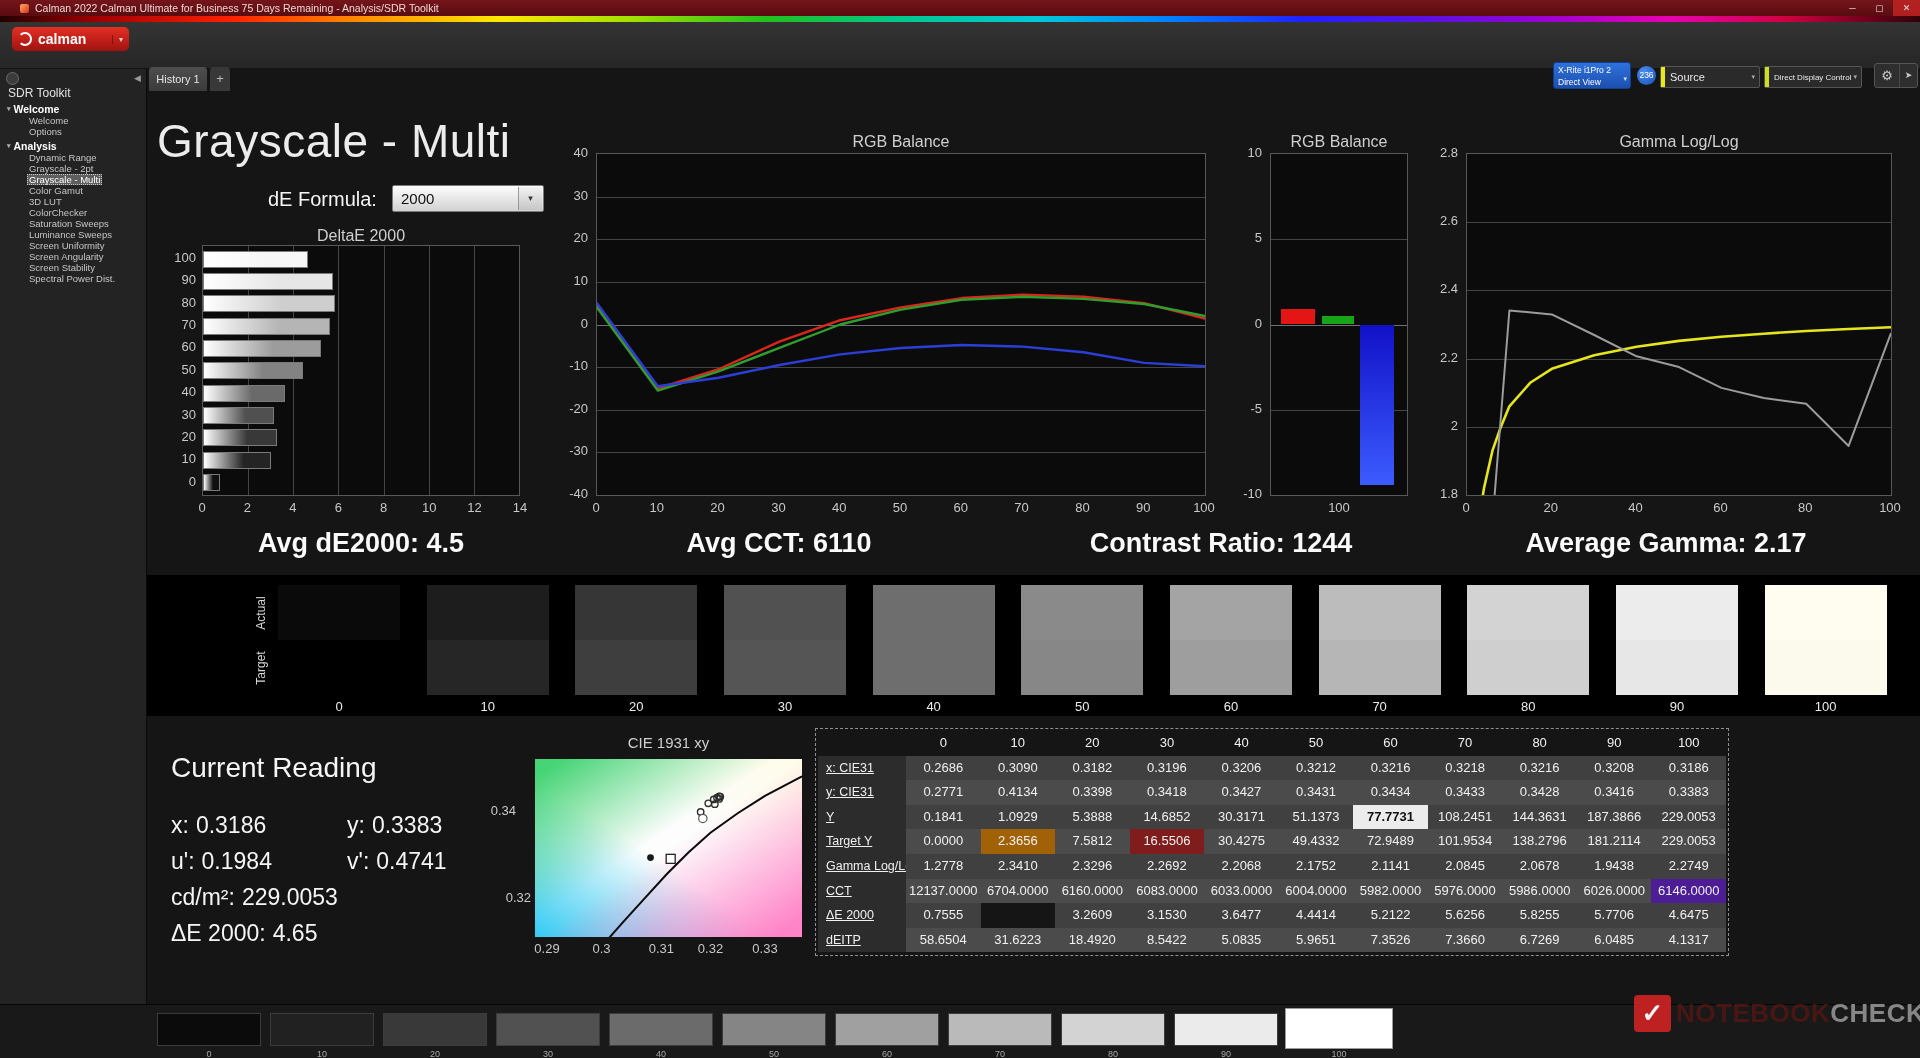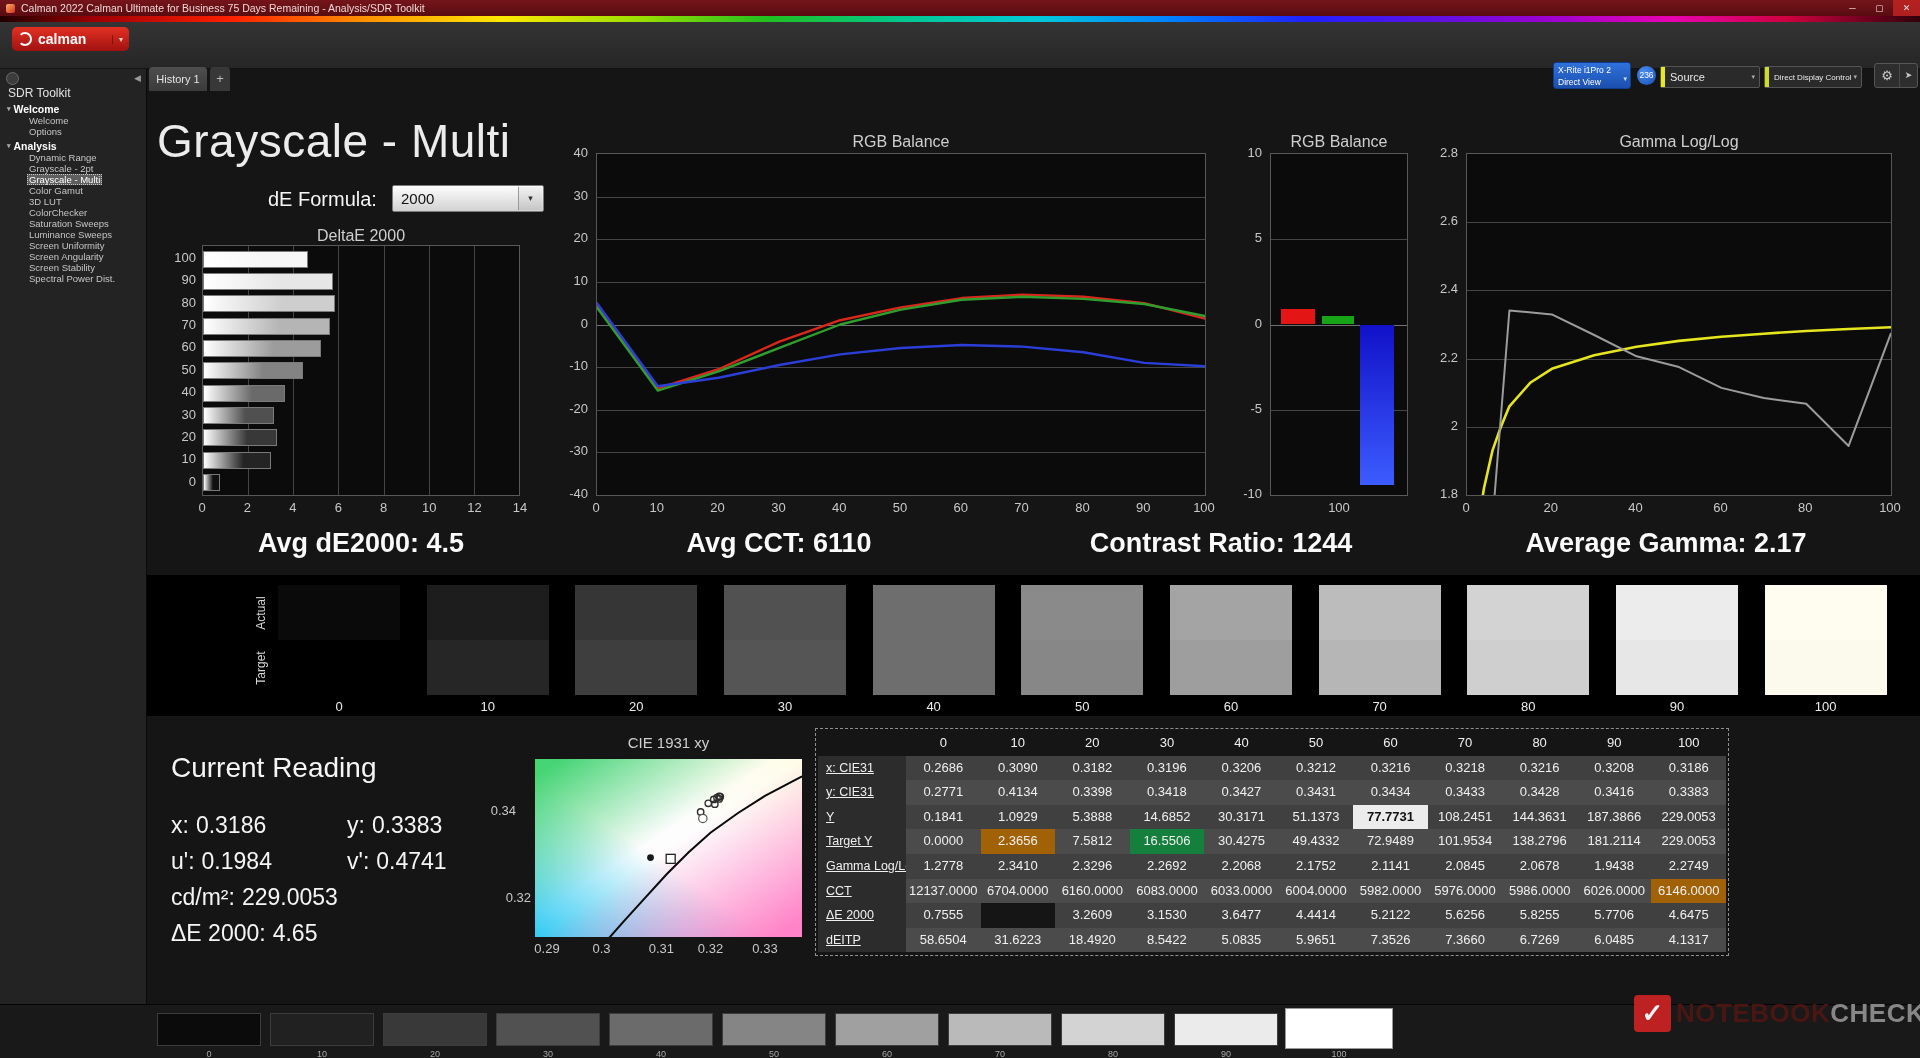--- a/index.html
+++ b/index.html
@@ -1,20 +1,20 @@
 <!DOCTYPE html>
 <html><head>
 <meta charset="utf-8">
 <style>
   html,body{margin:0;padding:0;background:#000;}
   #screen{position:relative;width:1920px;height:1058px;background:#151515;overflow:hidden;
           font-family:"Liberation Sans",sans-serif;color:#ddd;cursor:default;}
   
   #titlebar{position:absolute;left:0;top:0;width:100%;height:16px;background:linear-gradient(#74151b,#590c10);
-            display:flex;align-items:center;padding-left:6px;box-sizing:border-box;}
+            display:flex;align-items:center;padding-left:20px;box-sizing:border-box;}
   .tb-icon{width:9px;height:9px;border-radius:2px;background:linear-gradient(135deg,#ffb060,#d03020);margin-right:6px;}
   .tb-title{font-size:10.5px;color:#f0d6d6;white-space:nowrap;}
   .tb-btns{position:absolute;right:0;top:0;height:16px;display:flex;}
   .tb-btn{width:27px;height:16px;font-size:9px;line-height:16px;text-align:center;color:#f5e0e0;}
   .tb-btn.close{background:rgba(190,35,35,.85);}
   
   #rainbow{position:absolute;left:0;top:16px;width:100%;height:6px;
     background:linear-gradient(to right,#200000 0%,#a00000 5%,#ff2000 12%,#ff9000 19%,#ffe800 26%,
       #a0e000 33%,#20c020 40%,#00c890 47%,#00c8d8 54%,#0080ff 61%,#2020ff 68%,#6010e0 75%,
       #a000d0 81%,#e800b0 87%,#d00040 93%,#300008 100%);}
@@ -436,21 +436,21 @@
           <div class="tcell" style="background: rgb(64, 64, 64);">108.2451</div>
           <div class="tcell" style="background: rgb(64, 64, 64);">144.3631</div>
           <div class="tcell" style="background: rgb(64, 64, 64);">187.3866</div>
           <div class="tcell" style="background: rgb(64, 64, 64);">229.0053</div>
         </div>
         <div class="trow">
           <div class="tcell tlabel">Target Y</div>
           <div class="tcell" style="background: rgb(75, 75, 75);">0.0000</div>
           <div class="tcell" style="background: #a16207;">2.3656</div>
           <div class="tcell" style="background: rgb(75, 75, 75);">7.5812</div>
-          <div class="tcell" style="background: #15803d;">16.5506</div>
+          <div class="tcell" style="background: #7f1d1d;">16.5506</div>
           <div class="tcell" style="background: rgb(75, 75, 75);">30.4275</div>
           <div class="tcell" style="background: rgb(75, 75, 75);">49.4332</div>
           <div class="tcell" style="background: rgb(75, 75, 75);">72.9489</div>
           <div class="tcell" style="background: rgb(75, 75, 75);">101.9534</div>
           <div class="tcell" style="background: rgb(75, 75, 75);">138.2796</div>
           <div class="tcell" style="background: rgb(75, 75, 75);">181.2114</div>
           <div class="tcell" style="background: rgb(75, 75, 75);">229.0053</div>
         </div>
         <div class="trow">
           <div class="tcell tlabel">Gamma Log/Log</div>
@@ -471,21 +471,21 @@
           <div class="tcell" style="background: rgb(75, 75, 75);">12137.0000</div>
           <div class="tcell" style="background: rgb(75, 75, 75);">6704.0000</div>
           <div class="tcell" style="background: rgb(75, 75, 75);">6160.0000</div>
           <div class="tcell" style="background: rgb(75, 75, 75);">6083.0000</div>
           <div class="tcell" style="background: rgb(75, 75, 75);">6033.0000</div>
           <div class="tcell" style="background: rgb(75, 75, 75);">6004.0000</div>
           <div class="tcell" style="background: rgb(75, 75, 75);">5982.0000</div>
           <div class="tcell" style="background: rgb(75, 75, 75);">5976.0000</div>
           <div class="tcell" style="background: rgb(75, 75, 75);">5986.0000</div>
           <div class="tcell" style="background: rgb(75, 75, 75);">6026.0000</div>
-          <div class="tcell" style="background: #a16207;">6146.0000</div>
+          <div class="tcell" style="background: #4c1d95;">6146.0000</div>
         </div>
         <div class="trow">
           <div class="tcell tlabel">ΔE 2000</div>
           <div class="tcell" style="background: rgb(64, 64, 64);">0.7555</div>
           <div class="tcell" style="background: rgb(64, 64, 64); margin-top: 48px;">3.0323</div>
           <div class="tcell" style="background: rgb(64, 64, 64);">3.2609</div>
           <div class="tcell" style="background: rgb(64, 64, 64);">3.1530</div>
           <div class="tcell" style="background: rgb(64, 64, 64);">3.6477</div>
           <div class="tcell" style="background: rgb(64, 64, 64);">4.4414</div>
           <div class="tcell" style="background: rgb(64, 64, 64);">5.2122</div>

